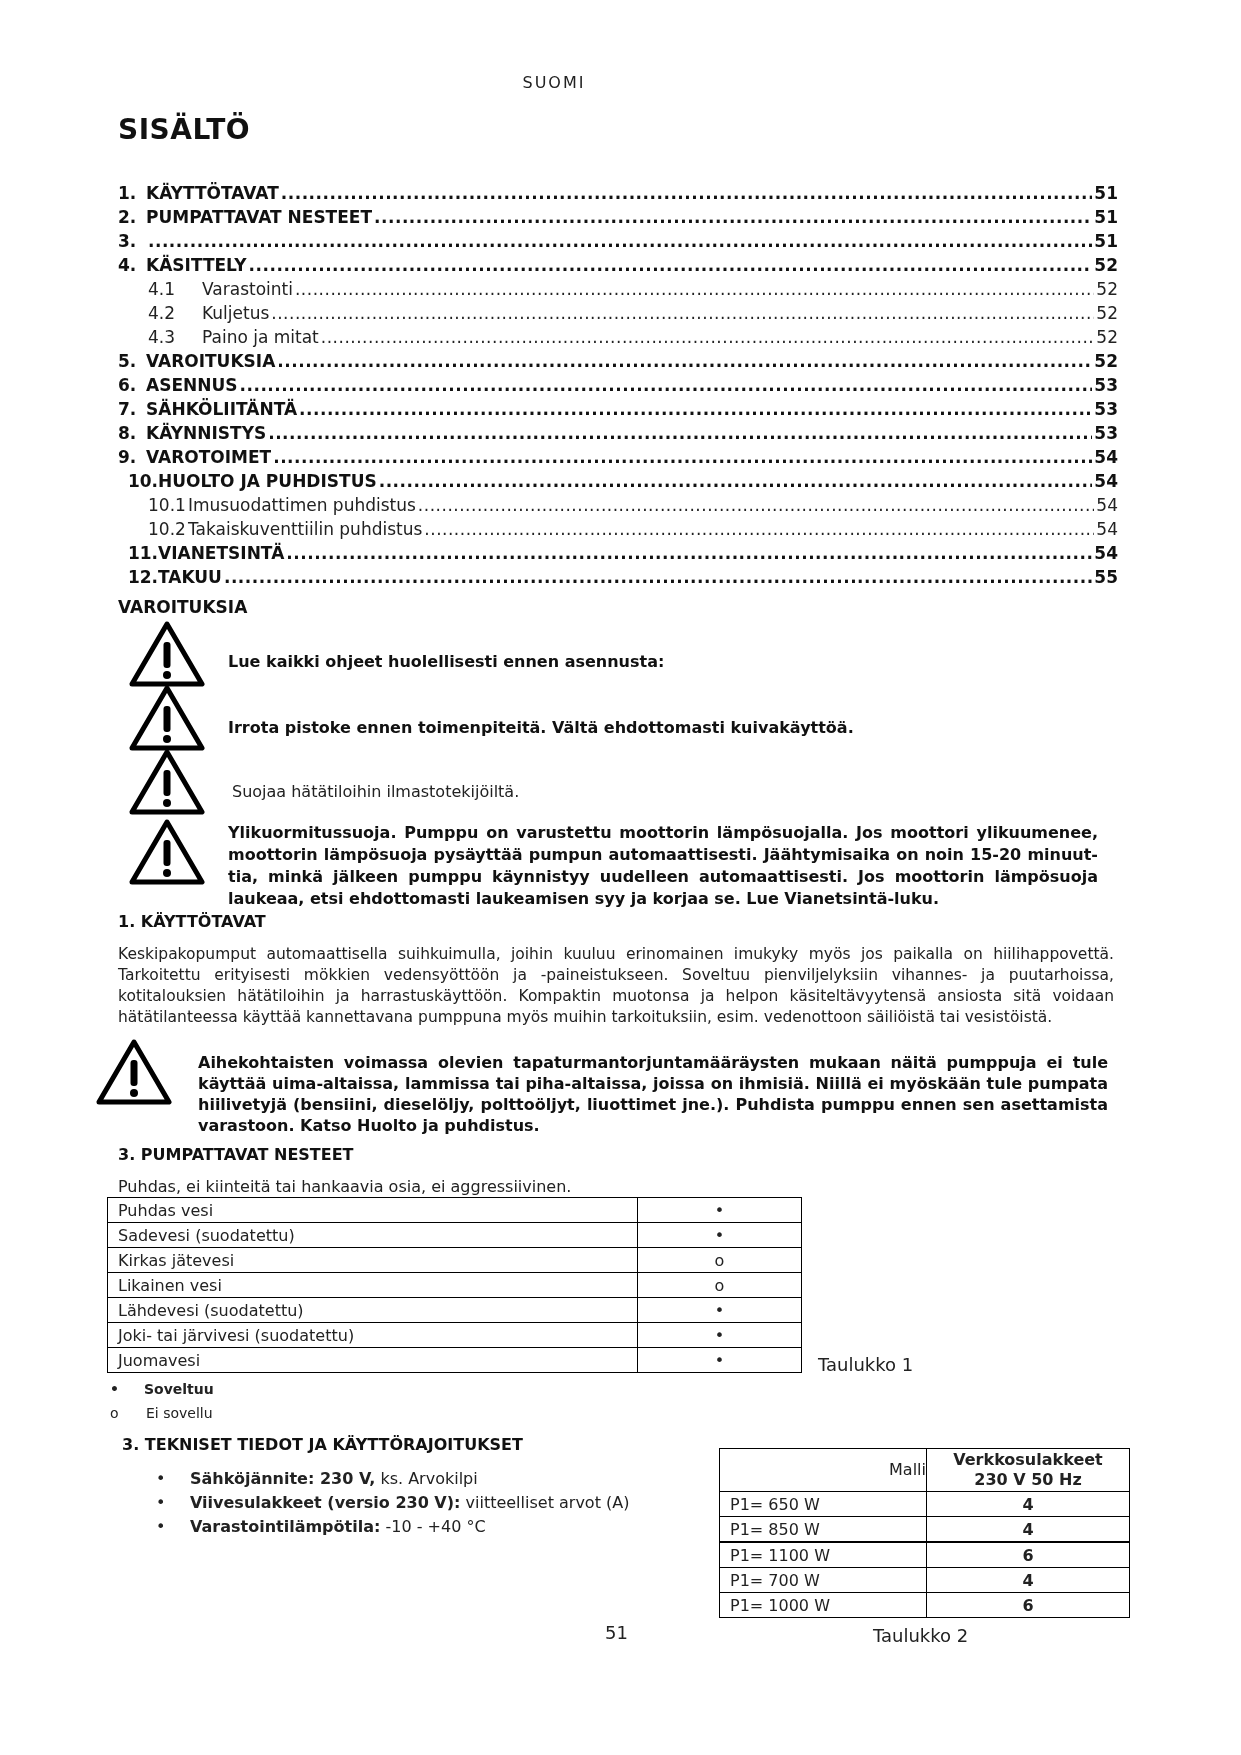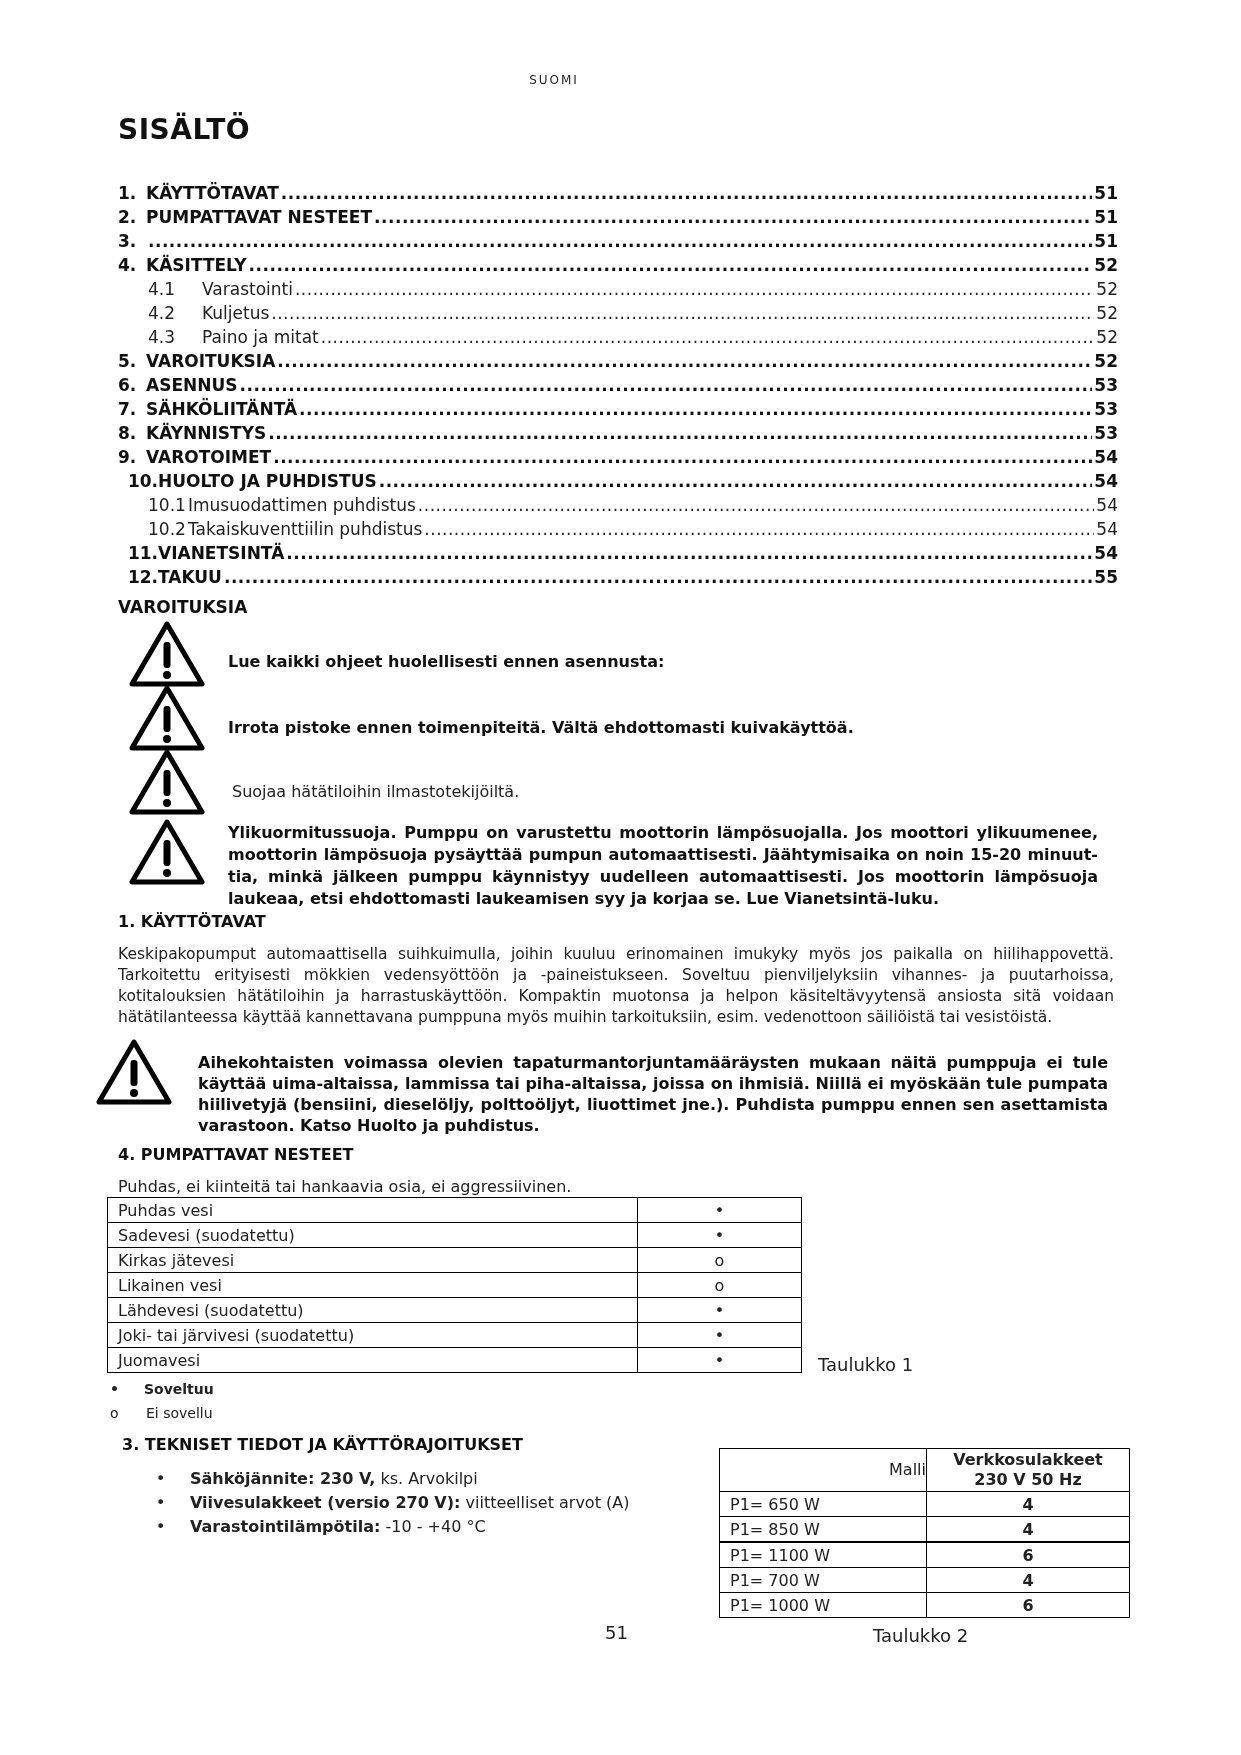--- a/index.html
+++ b/index.html
@@ -41,21 +41,21 @@
 
   .legend { font-size: 14px; color: #222; }
   .spec-list { font-size: 16px; color: #222; }
   .spec-item { position: relative; height: 24px; line-height: 24px; padding-left: 0; }
   .spec-item .bullet { position: absolute; left: -34px; }
   .spec-item b { font-weight: bold; }
 </style>
 </head>
 <body>
 
-<div class="abs" style="left:0;top:73px;width:1108px;text-align:center;font-size:12px;letter-spacing:2px;color:#222;">SUOMI</div>
+<div class="abs" style="left:0;top:73px;width:1108px;text-align:center;font-size:16px;letter-spacing:2px;color:#222;">SUOMI</div>
 
 <div class="abs title">SISÄLTÖ</div>
 
 <div class="abs toc">
   <div class="toc-row main">
       <span class="toc-num">1.</span>
       <span>KÄYTTÖTAVAT</span>
       <span class="toc-leader"></span>
       <span class="toc-page">51</span>
     </div>
@@ -187,21 +187,21 @@
 <div class="abs h2" style="left:118px;top:912px;">1.  KÄYTTÖTAVAT</div>
 <div class="abs para just" style="left:118px;top:944px;width:996px;font-size:15.5px;line-height:21px;">Keskipakopumput automaattisella suihkuimulla, joihin kuuluu erinomainen imukyky myös jos paikalla on hiilihappovettä. Tarkoitettu erityisesti mökkien vedensyöttöön ja -paineistukseen. Soveltuu pienviljelyksiin vihannes- ja puutarhoissa, kotitalouksien hätätiloihin ja harrastuskäyttöön. Kompaktin muotonsa ja helpon käsiteltävyytensä ansiosta sitä voidaan hätätilanteessa käyttää kannettavana pumppuna myös muihin tarkoituksiin, esim. vedenottoon säiliöistä tai vesistöistä.</div>
 
 <svg class="abs" style="left:95px;top:1038px;width:78px;height:68px;" viewBox="0 0 78 68">
   <polygon points="39,4 74,64 4,64" fill="none" stroke="#000" stroke-width="5" stroke-linejoin="round"></polygon>
   <rect x="35.5" y="22" width="7" height="26" rx="3" fill="#000"></rect>
     <circle cx="39" cy="55" r="4" fill="#000"></circle>
 </svg>
 <div class="abs warn-text just" style="left:198px;top:1036px;width:910px;font-size:16px;line-height:21px;">Aihekohtaisten voimassa olevien tapaturmantorjuntamääräysten mukaan näitä pumppuja ei tule käyttää uima-altaissa, lammissa tai piha-altaissa, joissa on ihmisiä. Niillä ei myöskään tule pumpata hiilivetyjä (bensiini, dieselöljy, polttoöljyt, liuottimet jne.). Puhdista pumppu ennen sen asettamista varastoon. Katso Huolto ja puhdistus.</div>
 
-<div class="abs h2" style="left:118px;top:1145px;">4.  PUMPATTAVAT NESTEET</div>
+<div class="abs h2" style="left:118px;top:1145px;">3.  PUMPATTAVAT NESTEET</div>
 <div class="abs para" style="left:118px;top:1176px;">Puhdas, ei kiinteitä tai hankaavia osia, ei aggressiivinen.</div>
 
 <table class="abs t1" style="left:107px;top:1197px;">
   <tbody>
       <tr>
         <td class="name">Puhdas vesi</td>
         <td class="mark">•</td>
       </tr>
   <tr>
         <td class="name">Sadevesi (suodatettu)</td>
@@ -234,21 +234,21 @@
 <div class="abs legend" style="left:110px;top:1381px;font-weight:bold;">
   <span style="display:inline-block;width:34px;">•</span><span>Soveltuu</span>
 </div>
 <div class="abs legend" style="left:110px;top:1405px;">
   <span style="display:inline-block;width:36px;">o</span><span>Ei sovellu</span>
 </div>
 
 <div class="abs h2" style="left:122px;top:1435px;">3.  TEKNISET TIEDOT JA KÄYTTÖRAJOITUKSET</div>
 <div class="abs spec-list" style="left:190px;top:1467px;">
   <div class="spec-item"><span class="bullet">•</span><b>Sähköjännite: 230 V,</b><span> ks. Arvokilpi</span></div>
-  <div class="spec-item"><span class="bullet">•</span><b>Viivesulakkeet (versio 270 V):</b><span> viitteelliset arvot (A)</span></div>
+  <div class="spec-item"><span class="bullet">•</span><b>Viivesulakkeet (versio 230 V):</b><span> viitteelliset arvot (A)</span></div>
   <div class="spec-item"><span class="bullet">•</span><b>Varastointilämpötila:</b><span> -10 - +40 °C</span></div>
 </div>
 
 <table class="abs t2" style="left:719px;top:1448px;width:411px;">
   <tbody>
       <tr>
     <th class="malli" style="width:196px;">Malli</th>
     <th>
           <div>Verkkosulakkeet</div>
           <div>230 V 50 Hz</div>

